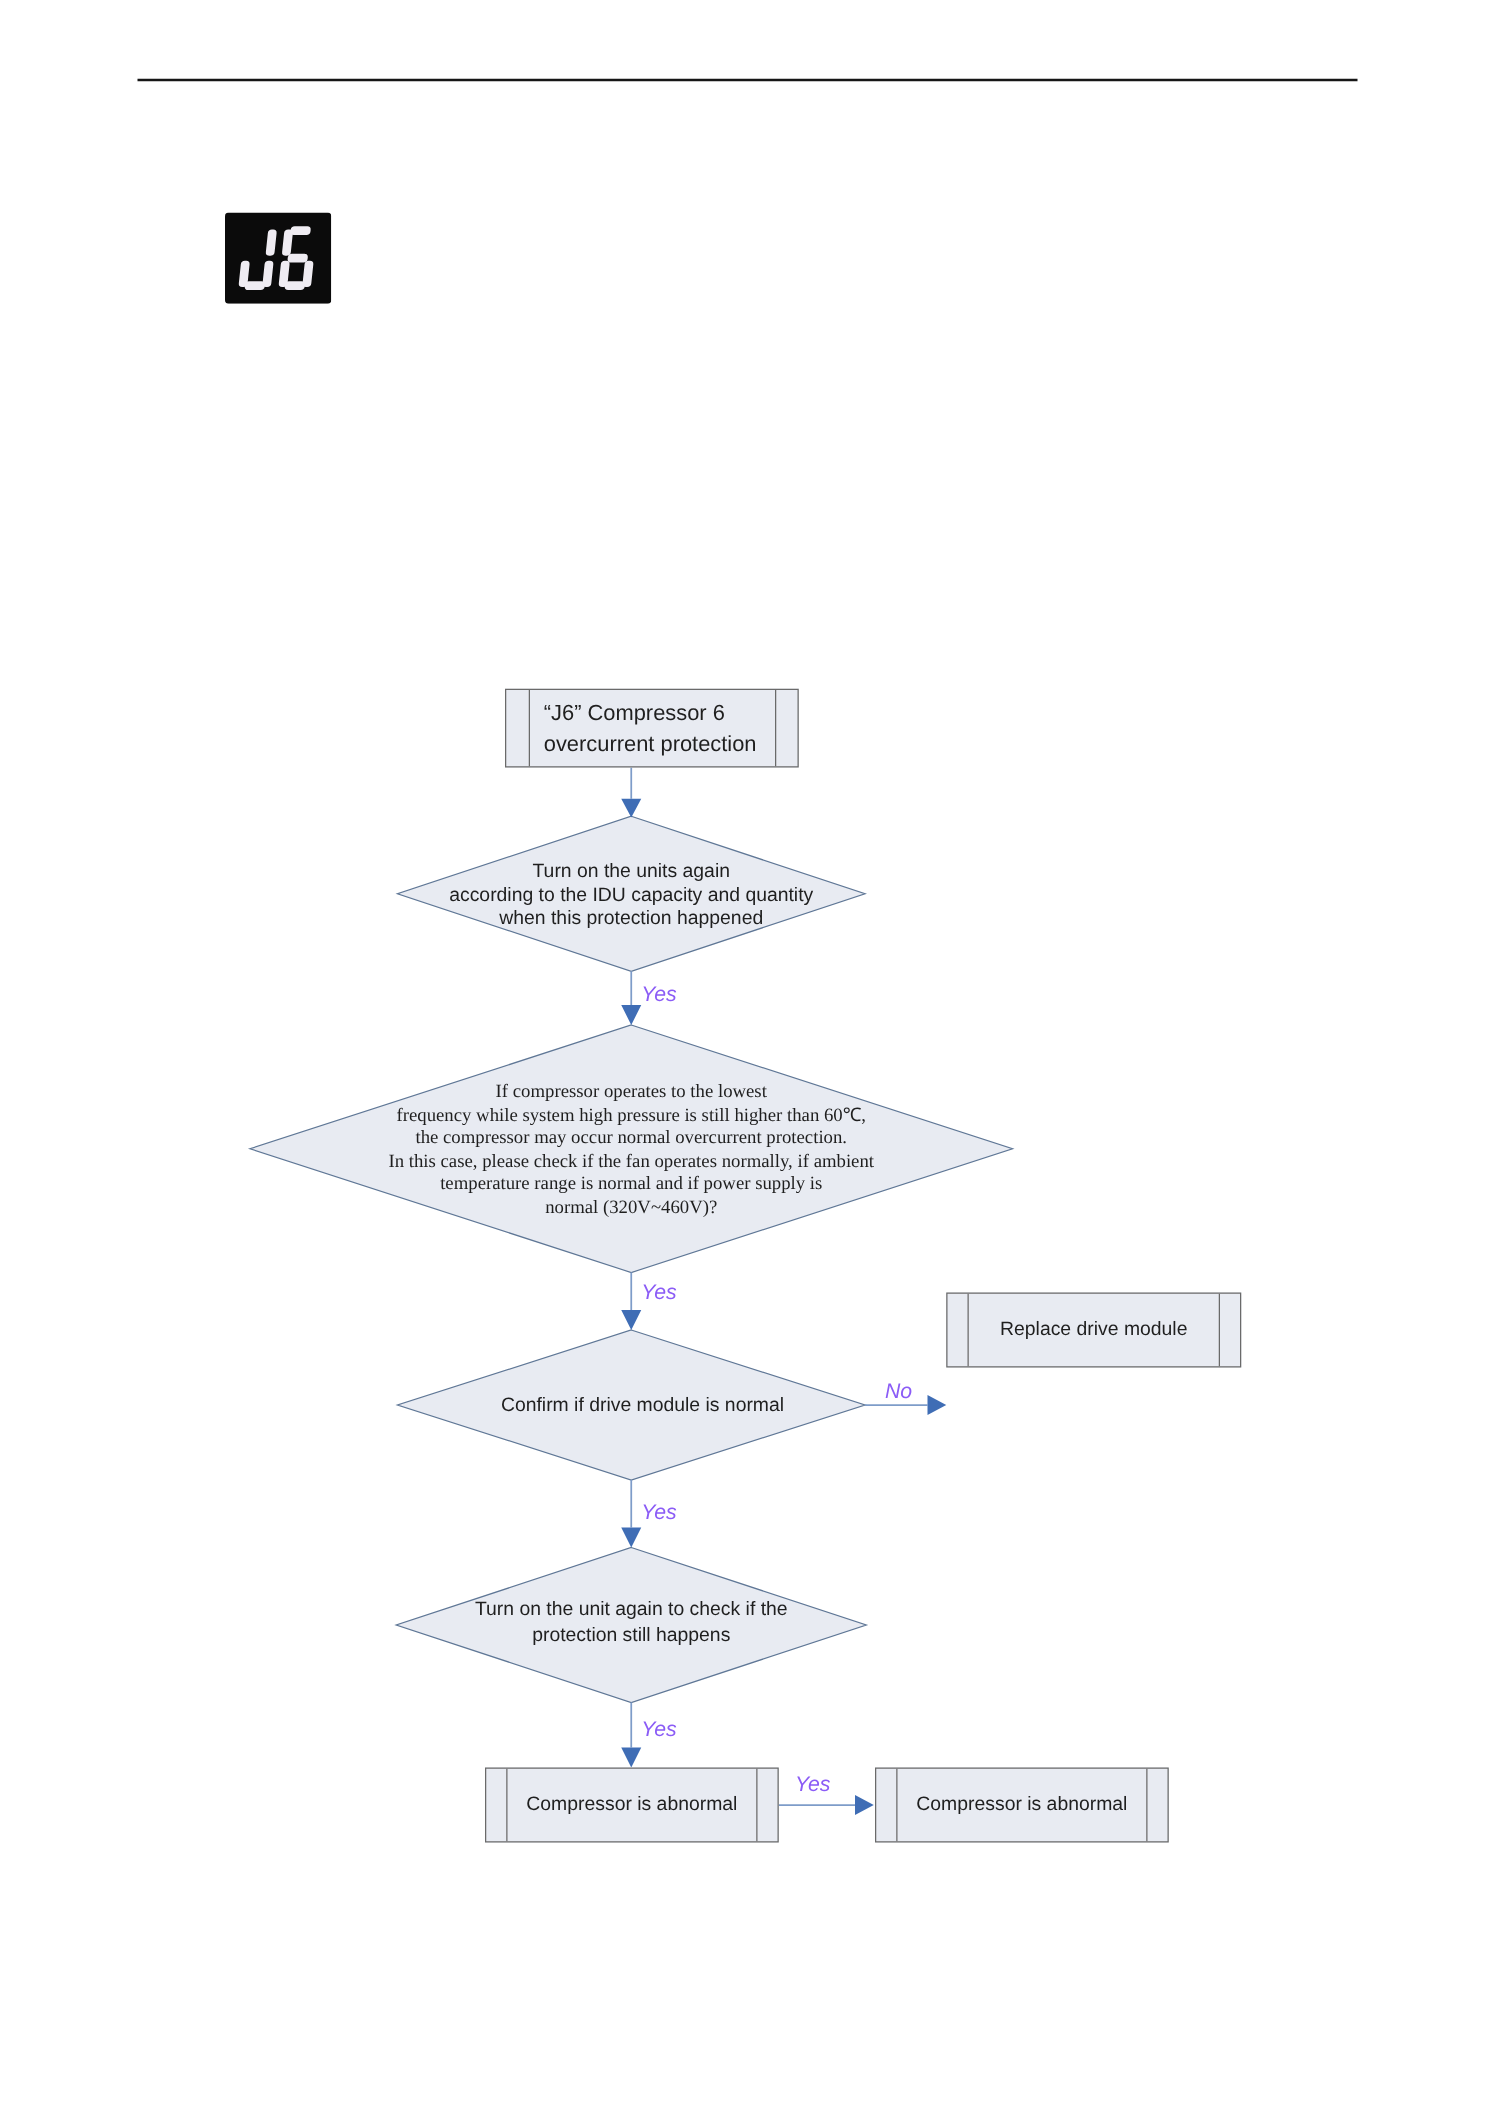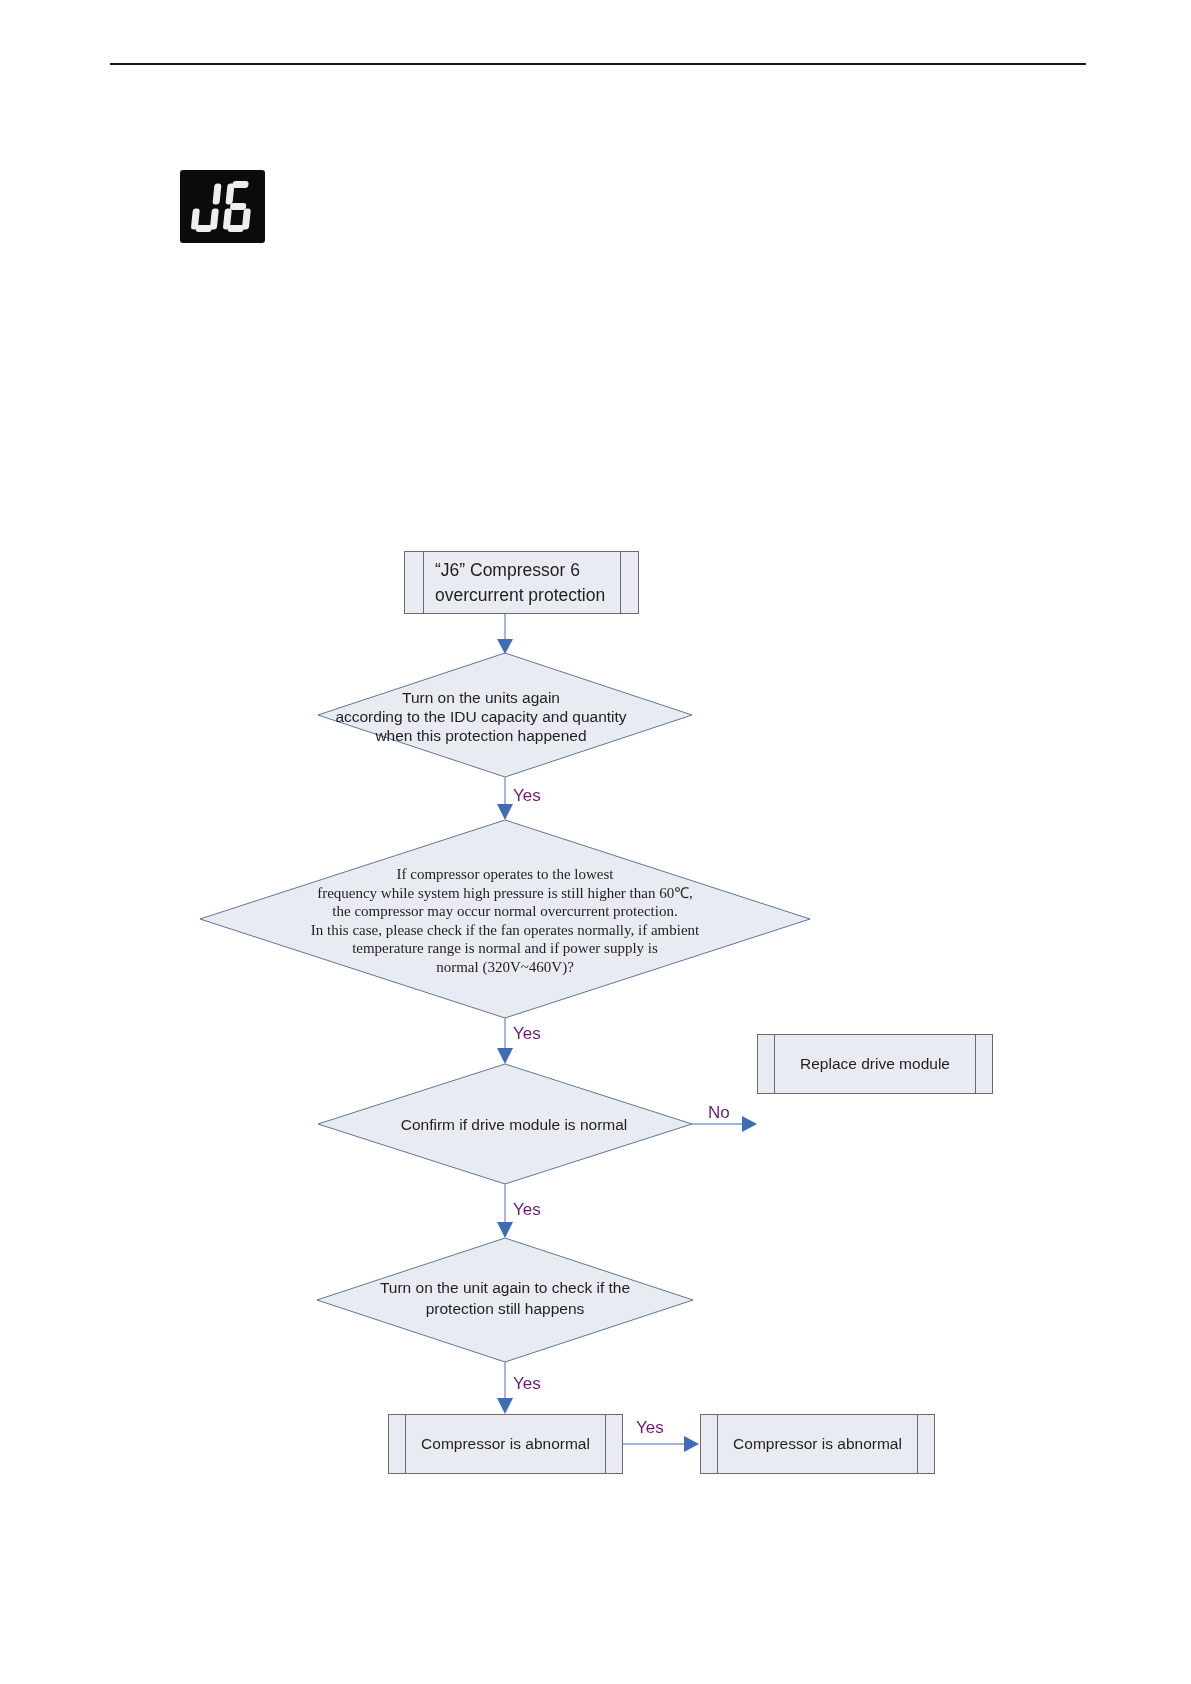--- a/index.html
+++ b/index.html
@@ -42,26 +42,26 @@
   .box-start::before{left:18px;}
   .box-start::after{right:17px;}
   .box-replace{left:757px;top:1034px;width:236px;height:60px;}
   .box-result-left{left:388px;top:1414px;width:235px;height:60px;}
   .box-result-right{left:700px;top:1414px;width:235px;height:60px;}
 
   .dtext{
     position:absolute;transform:translate(-50%,-50%);
     text-align:center;white-space:pre-line;color:#1f1f1f;
   }
-  .dtext-1{left:481px;top:716px;width:430px;font-size:15.5px;line-height:19px;}
+  .dtext-1{left:505px;top:716px;width:430px;font-size:15.5px;line-height:19px;}
   .dtext-2{left:505px;top:920px;width:630px;font-size:15px;line-height:18.5px;font-family:Liberation Serif, serif;}
   .dtext-3{left:514px;top:1124px;width:420px;font-size:15.5px;line-height:19px;}
   .dtext-4{left:505px;top:1298px;width:420px;font-size:15.5px;line-height:21px;}
 
-  .elabel{position:absolute;font-size:17px;color:#701a75;}
+  .elabel{position:absolute;font-size:17px;color:#8b5cf6;font-style:italic;}
   .lbl-yes1{left:513px;top:786px;}
   .lbl-yes2{left:513px;top:1024px;}
   .lbl-no1{left:708px;top:1103px;}
   .lbl-yes3{left:513px;top:1200px;}
   .lbl-yes4{left:513px;top:1374px;}
   .lbl-yes5{left:636px;top:1418px;}
 </style>
 </head>
 <body>
 

